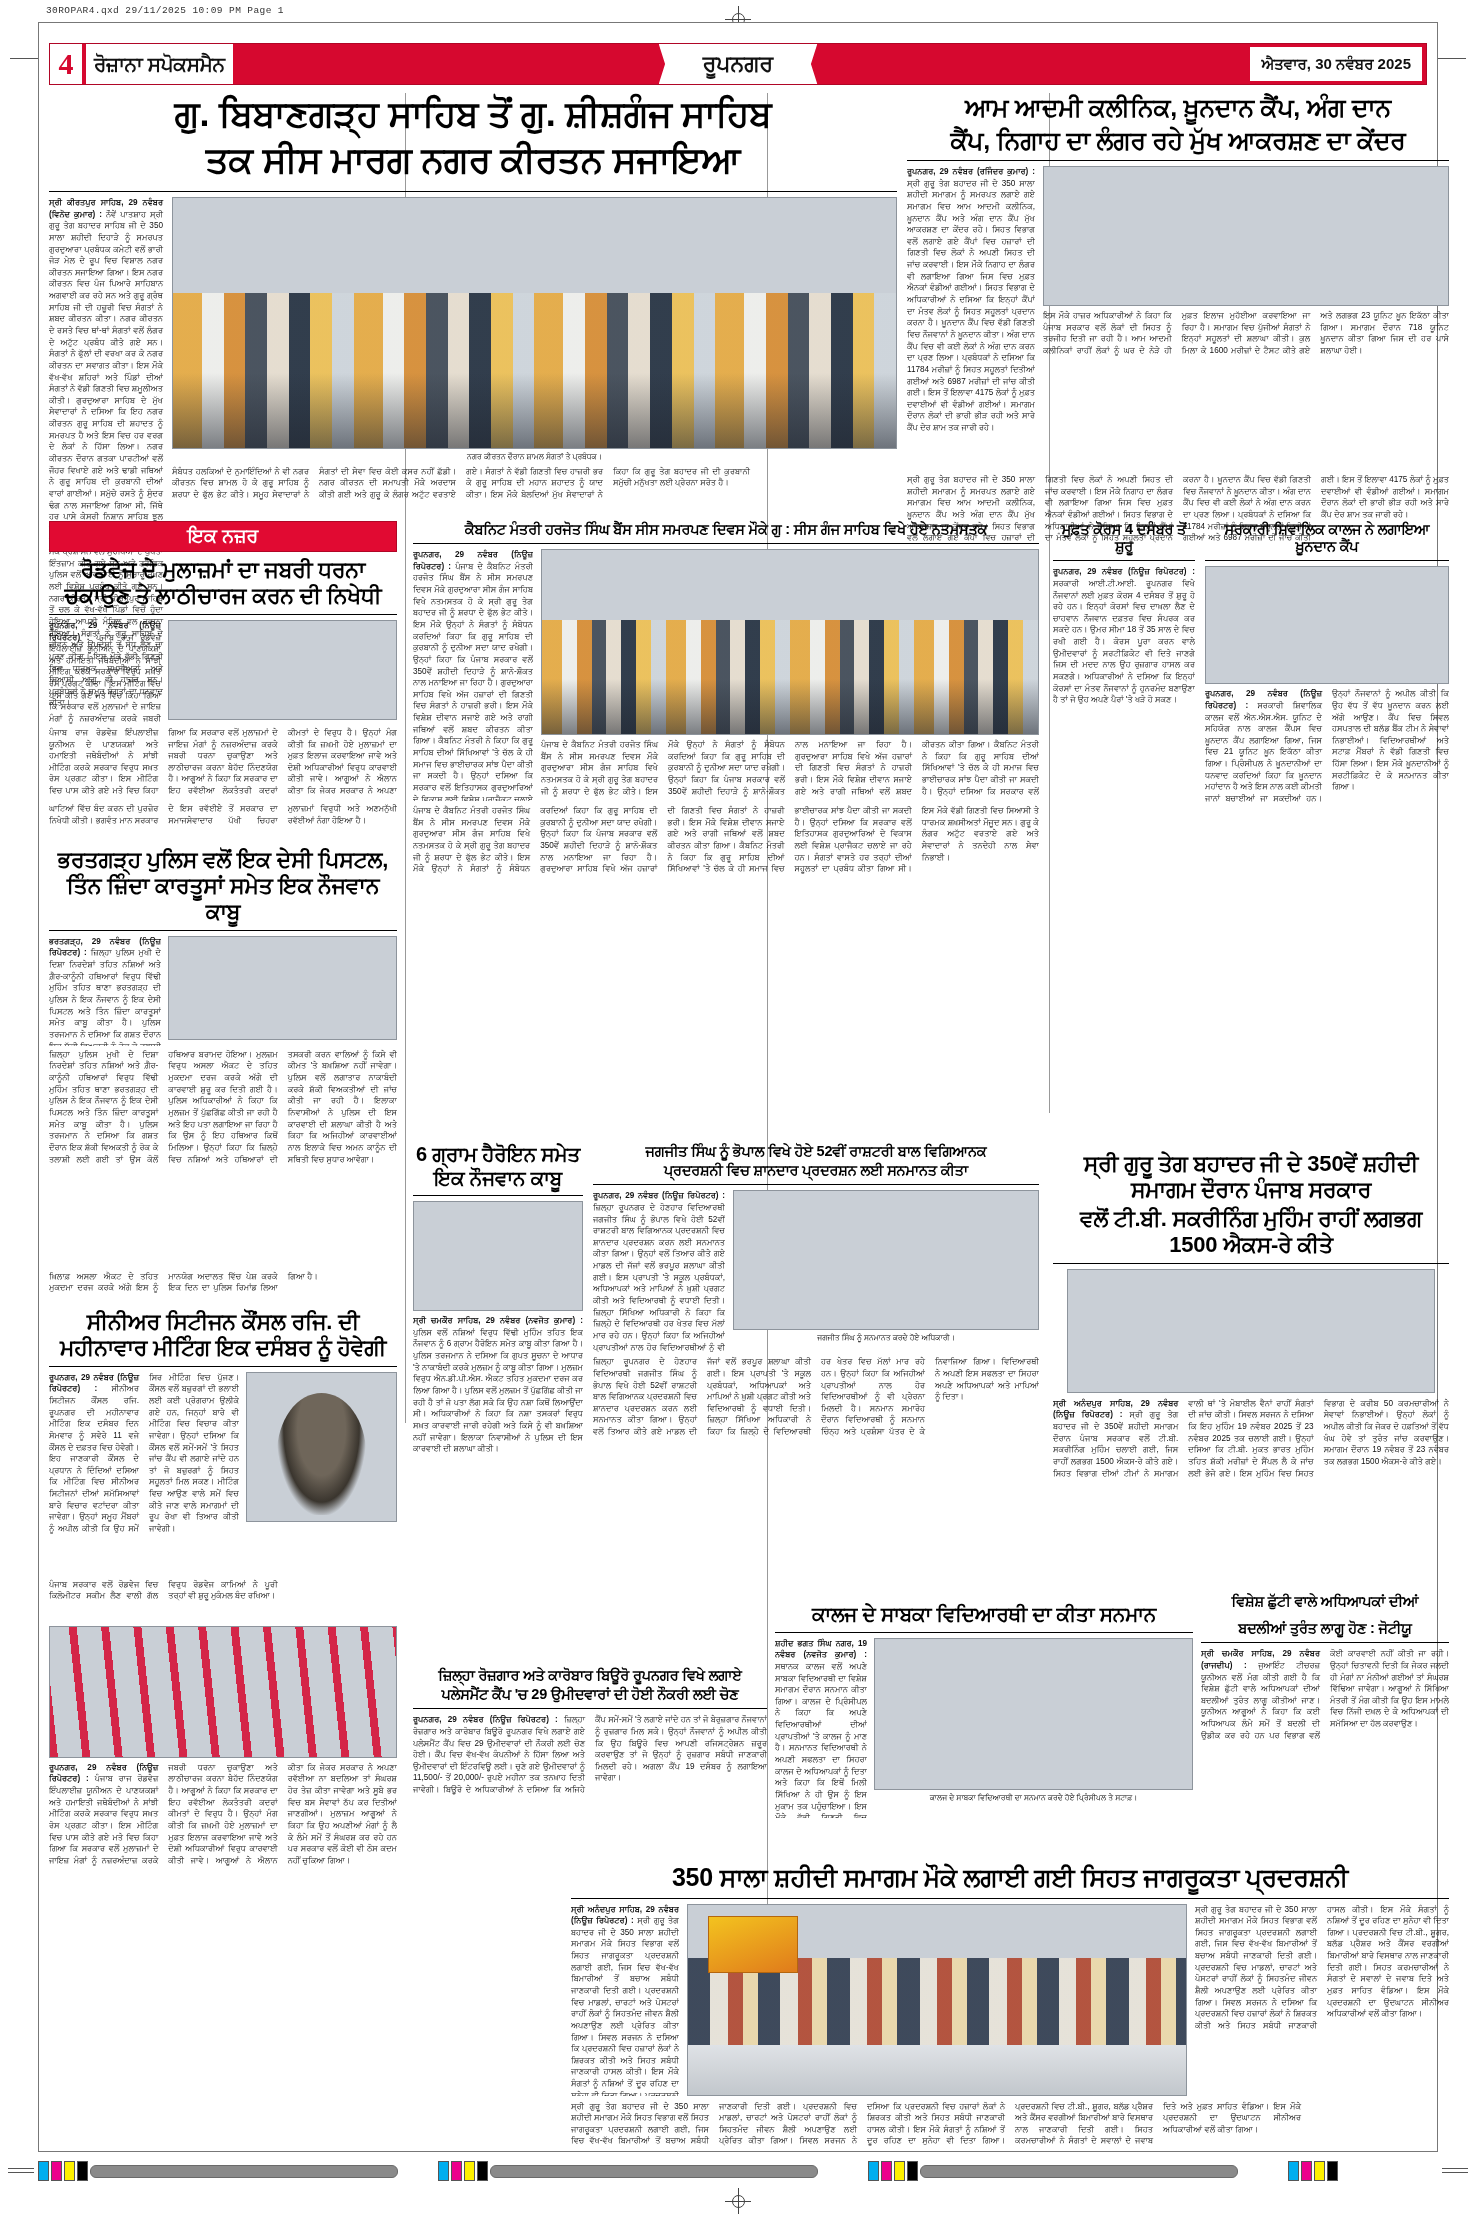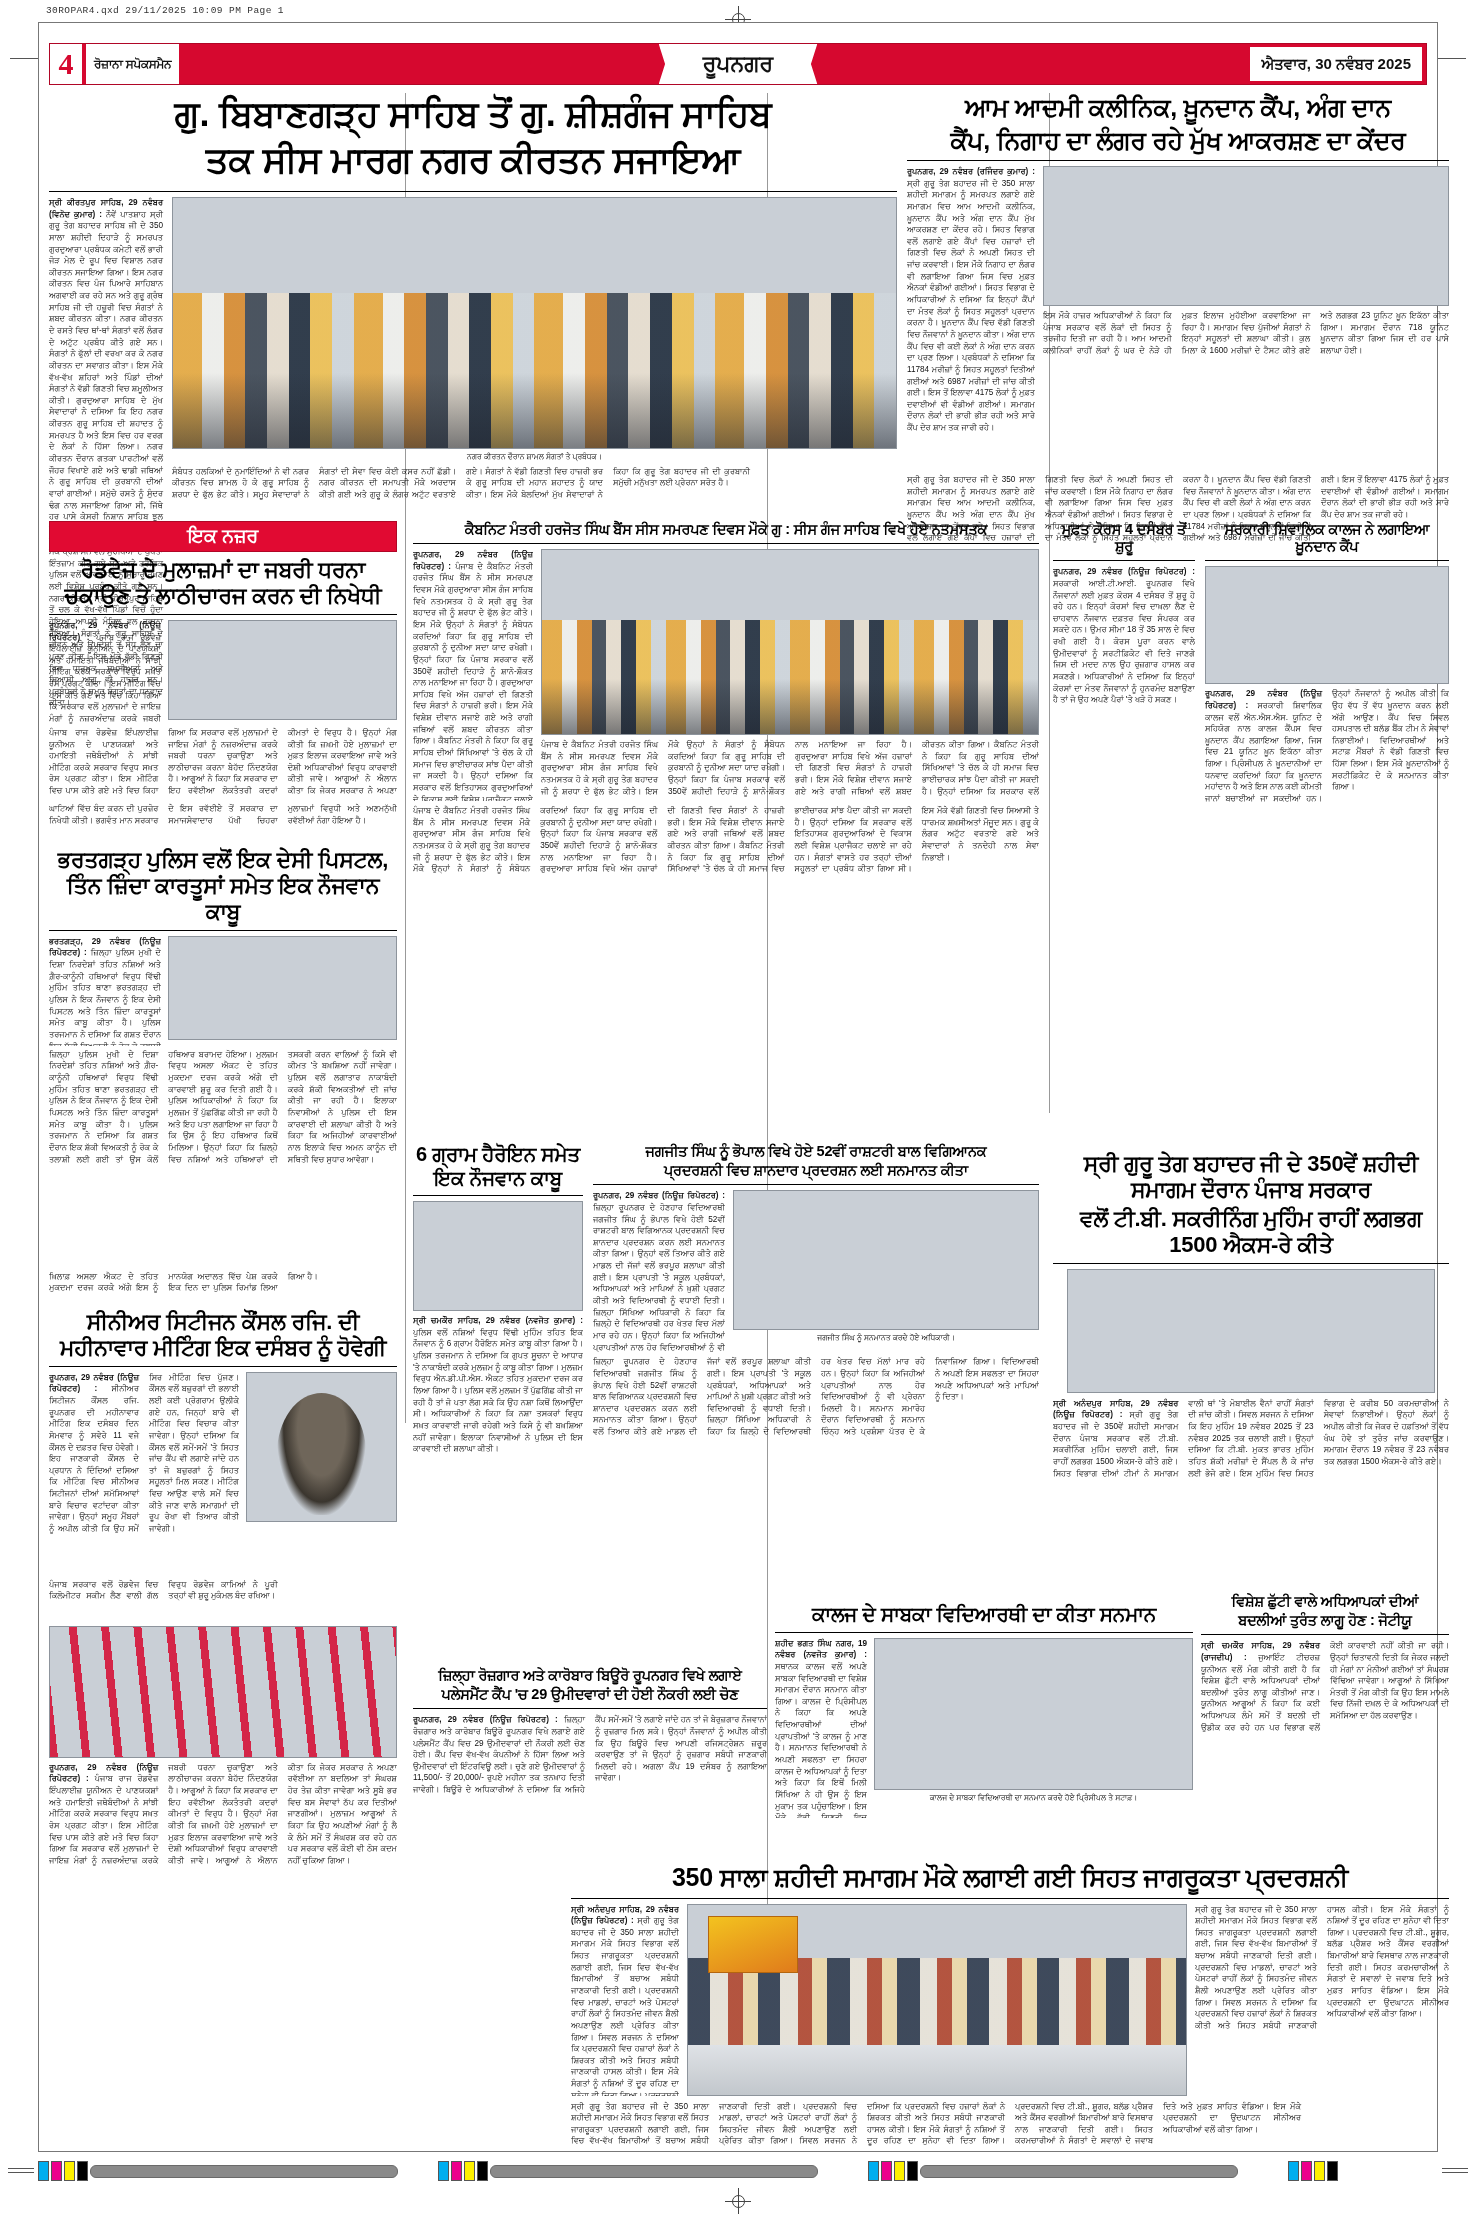--- a/index.html
+++ b/index.html
@@ -54,21 +54,21 @@
     width:34px; height:100%;
     background:#fff;
     color:#d6082f;
     font-weight:bold; font-size:30px;
     display:flex; align-items:center; justify-content:center;
     font-family:"Liberation Serif", serif;
     border-right:2px solid #d6082f;
   }
   .mh-edition {
     background:#fff; color:#111;
-    font-size:12px; font-weight:bold;
+    font-size:20px; font-weight:bold;
     padding:2px 8px; margin-left:2px;
     height:100%; display:flex; align-items:center;
     letter-spacing:-.3px;
   }
   .mh-center {
     position:absolute; left:50%; top:0; transform:translateX(-50%);
     height:100%; display:flex; align-items:center;
   }
   .mh-city {
     background:#fff; color:#111;
@@ -448,21 +448,21 @@
         </div>
         <div style="flex:1;">
           <div class="photo ph-indoor" style="height:152px;"></div>
           <div class="cap">ਕਾਲਜ ਦੇ ਸਾਬਕਾ ਵਿਦਿਆਰਥੀ ਦਾ ਸਨਮਾਨ ਕਰਦੇ ਹੋਏ ਪ੍ਰਿੰਸੀਪਲ ਤੇ ਸਟਾਫ਼।</div>
         </div>
       </div>
     </div>
 
     <div class="zone" style="left:1152px; top:1500px; width:248px;">
       <div class="hl hl-sm">ਵਿਸ਼ੇਸ਼ ਛੁੱਟੀ ਵਾਲੇ ਅਧਿਆਪਕਾਂ ਦੀਆਂ</div>
-      <div class="hl hl-sm" style="margin-top:2px;">ਬਦਲੀਆਂ ਤੁਰੰਤ ਲਾਗੂ ਹੋਣ : ਜੋਟੀਯੂ</div>
+      <div class="hl hl-sm" style="margin-top:10px;">ਬਦਲੀਆਂ ਤੁਰੰਤ ਲਾਗੂ ਹੋਣ : ਜੋਟੀਯੂ</div>
       <div class="rule-thin"></div>
       <div class="body-text c2" style="height:560px; overflow:hidden;">
         <p><span class="dateline">ਸ੍ਰੀ ਚਮਕੌਰ ਸਾਹਿਬ, 29 ਨਵੰਬਰ (ਰਾਜਦੀਪ) :</span>
            <span>ਜੁਆਇੰਟ ਟੀਚਰਜ਼ ਯੂਨੀਅਨ ਵਲੋਂ ਮੰਗ ਕੀਤੀ ਗਈ ਹੈ ਕਿ ਵਿਸ਼ੇਸ਼ ਛੁੱਟੀ ਵਾਲੇ ਅਧਿਆਪਕਾਂ ਦੀਆਂ ਬਦਲੀਆਂ ਤੁਰੰਤ ਲਾਗੂ ਕੀਤੀਆਂ ਜਾਣ। ਯੂਨੀਅਨ ਆਗੂਆਂ ਨੇ ਕਿਹਾ ਕਿ ਕਈ ਅਧਿਆਪਕ ਲੰਮੇ ਸਮੇਂ ਤੋਂ ਬਦਲੀ ਦੀ ਉਡੀਕ ਕਰ ਰਹੇ ਹਨ ਪਰ ਵਿਭਾਗ ਵਲੋਂ ਕੋਈ ਕਾਰਵਾਈ ਨਹੀਂ ਕੀਤੀ ਜਾ ਰਹੀ। ਉਨ੍ਹਾਂ ਚਿਤਾਵਨੀ ਦਿਤੀ ਕਿ ਜੇਕਰ ਜਲਦੀ ਹੀ ਮੰਗਾਂ ਨਾ ਮੰਨੀਆਂ ਗਈਆਂ ਤਾਂ ਸੰਘਰਸ਼ ਵਿੱਢਿਆ ਜਾਵੇਗਾ। ਆਗੂਆਂ ਨੇ ਸਿੱਖਿਆ ਮੰਤਰੀ ਤੋਂ ਮੰਗ ਕੀਤੀ ਕਿ ਉਹ ਇਸ ਮਾਮਲੇ ਵਿਚ ਨਿੱਜੀ ਦਖ਼ਲ ਦੇ ਕੇ ਅਧਿਆਪਕਾਂ ਦੀ ਸਮੱਸਿਆ ਦਾ ਹੱਲ ਕਰਵਾਉਣ।</span></p>
       </div>
     </div>
 
     <div class="zone" style="left:522px; top:1770px; width:878px;">
       <div class="hl hl-xl">350 ਸਾਲਾ ਸ਼ਹੀਦੀ ਸਮਾਗਮ ਮੌਕੇ ਲਗਾਈ ਗਈ ਸਿਹਤ ਜਾਗਰੂਕਤਾ ਪ੍ਰਦਰਸ਼ਨੀ</div>
       <div class="rule-thin"></div>

